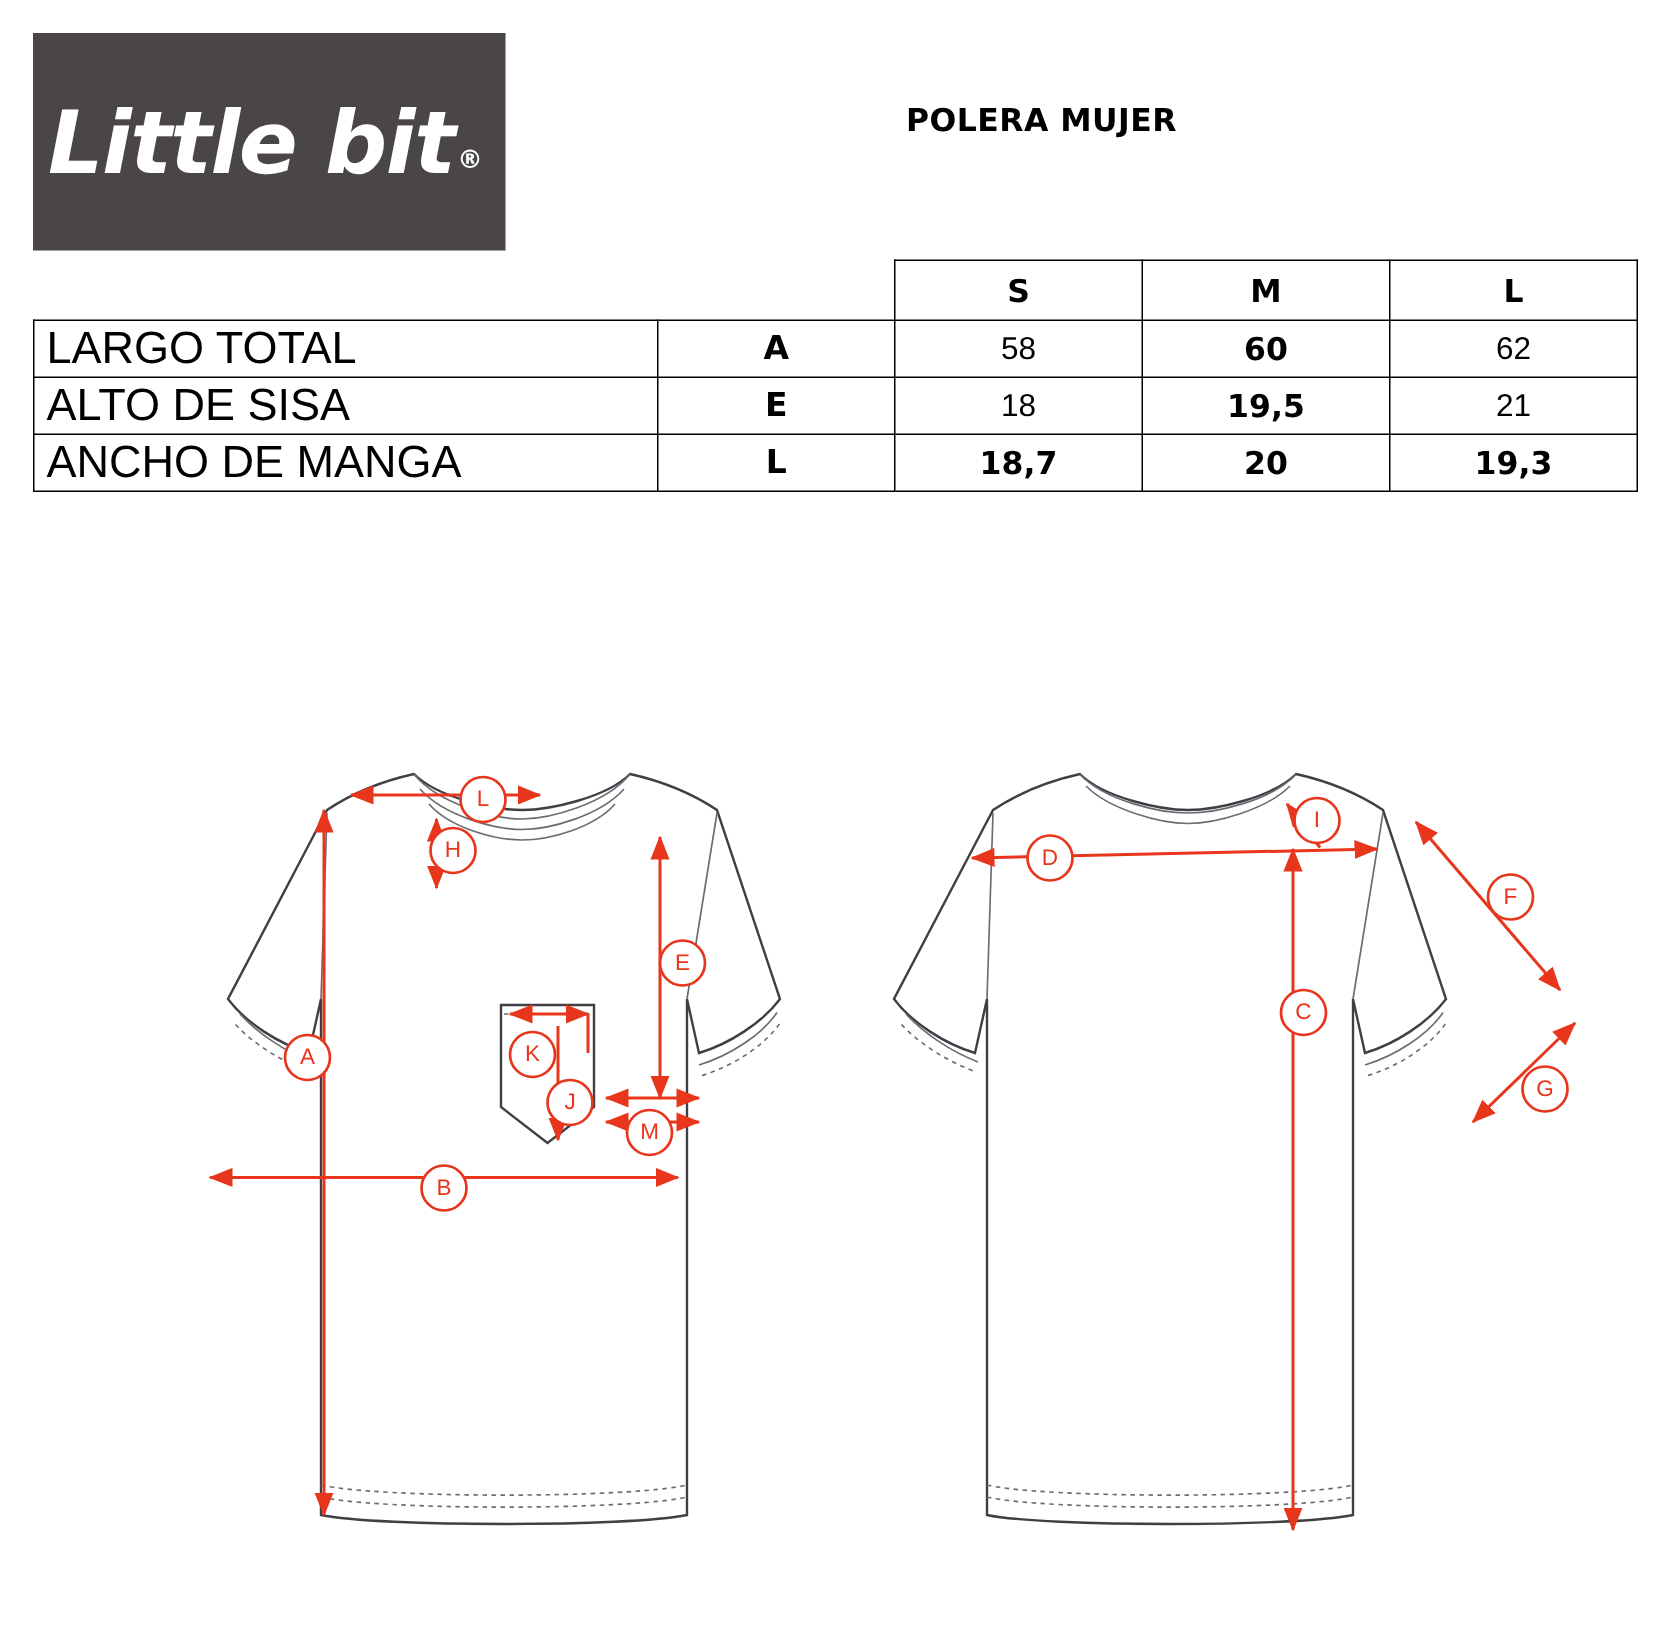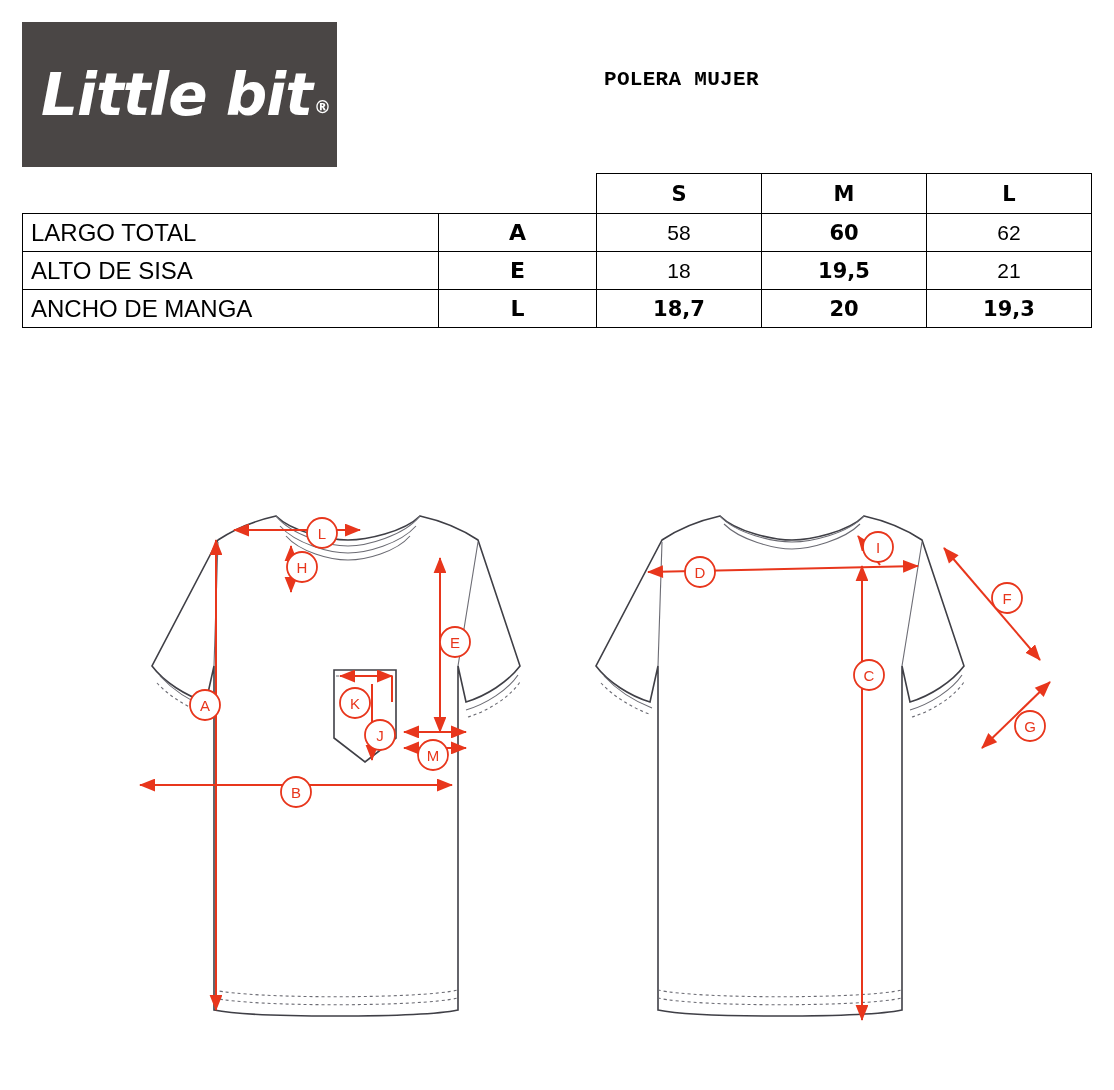--- a/index.html
+++ b/index.html
@@ -14,21 +14,21 @@
   }
 
   
   .logo-box {
     position:absolute; left:22px; top:22px;
     width:315px; height:145px;
     background:#4a4645;
   }
   .logo-text {
     position:absolute; left:0; top:0; width:100%; height:100%;
-    display:flex; align-items:center; justify-content:center;
+    display:flex; align-items:center; 
     color:#ffffff;
     font-family:"DejaVu Sans", sans-serif;
     font-size:58px; font-weight:bold;
     font-style:italic;
     letter-spacing:-1px;
     padding-left:10px;
   }
   .logo-reg {
     font-size:17px; font-weight:bold; font-style:normal;
     vertical-align:baseline;
@@ -37,42 +37,42 @@
 
   
   .doc-title {
     position:absolute; left:0; top:68px; width:1114px;
     text-align:center;
     font-size:21px; font-weight:bold;
     letter-spacing:.3px;
     font-family:"DejaVu Sans", sans-serif;
   }
   
-  .doc-title { text-align:center; left:604px; width:auto;font-family:Liberation Mono, monospace; }
+  .doc-title { text-align:center; left:604px; width:auto; }
 
   
   .size-table {
     position:absolute; left:22px; top:173px;
     border-collapse:collapse;
     width:1070px;
   }
   .size-table td, .size-table th {
     border:1.6px solid #000;
     height:38px;
     font-size:21px;
     font-weight:normal;
     padding:0 8px;
     font-family:"Liberation Sans", sans-serif;
   }
   .size-table .hdr-blank {
     border:none;
   }
   .size-table .col-name {
     width:416px; text-align:left;
-    font-size:24px;
+    font-size:30px;
     letter-spacing:0px;
   }
   .size-table .col-code {
     width:158px; text-align:center; font-weight:bold; font-size:22px;
     font-family:"DejaVu Sans", sans-serif;
   }
   .size-table .col-val {
     width:165px; text-align:center; font-size:21px;
   }
   .size-table .col-val.mid {

